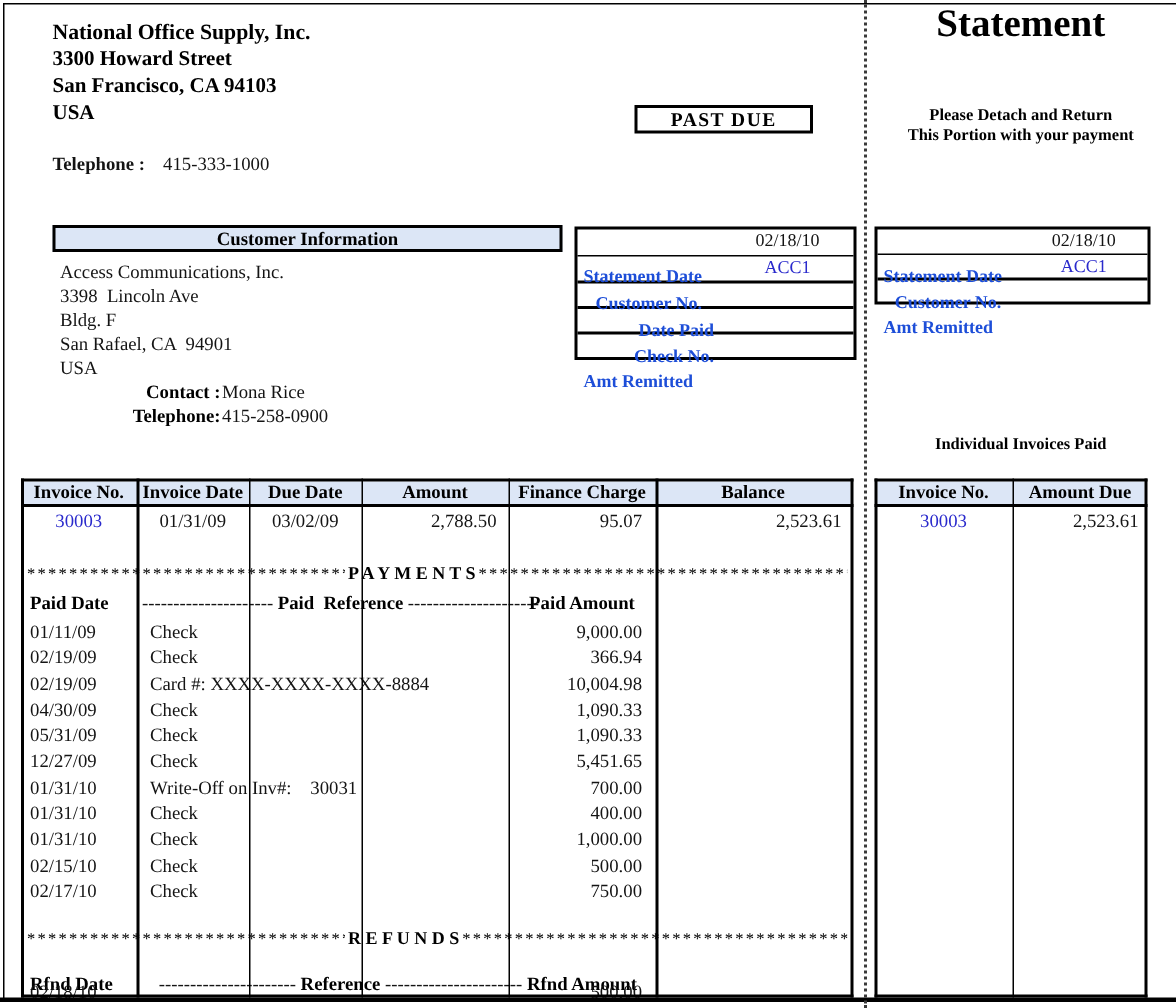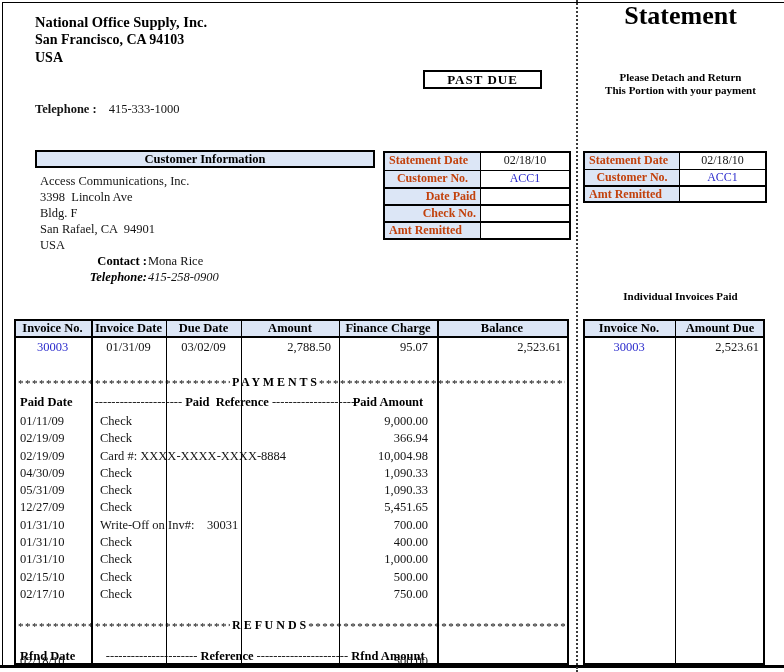--- a/index.html
+++ b/index.html
@@ -26,35 +26,35 @@
   .stmt-title{left:577px;top:1px;width:207px;text-align:center;font-weight:bold;font-size:26px;color:#000;}
   .detach{left:577px;top:71px;width:207px;text-align:center;font-weight:bold;font-size:11px;line-height:13px;color:#000;}
 
   
   .ci-header{left:35px;top:150px;width:336px;height:14px;border:2px solid #000;background:#dce6f6;
              text-align:center;font-weight:bold;font-size:12.5px;line-height:14px;color:#000;}
   .ci-lines{left:40px;top:173px;font-size:12.5px;line-height:16px;}
   .ci-lines div{white-space:pre;}
   .ci-crow{display:flex;font-size:12.5px;line-height:16px;}
   .ci-contact{left:35px;top:253px;}
-  .ci-phone{left:35px;top:269px;font-style:italic;}
+  .ci-phone{left:35px;top:269px;}
   .ci-label{width:112px;text-align:right;font-weight:bold;color:#000;}
   .ci-val{margin-left:1px;}
 
   
   .remit{border:2px solid #000;background:#fff;}
   .remit-mid{left:383px;top:151px;width:184px;}
   .remit-right{left:583px;top:151px;width:180px;}
   .rrow{display:flex;height:17px;box-sizing:border-box;}
   .remit-right .rrow{height:16px;}
   .rrow + .rrow{border-top:1px solid #000;}
   .remit-mid .rrow:nth-child(n+3){border-top:2px solid #000;}
   .remit-right .rrow:nth-child(3){border-top:2px solid #000;}
   .rlabel{width:87px;flex:none;background:#dce6f6;border-right:1px solid #000;
-          font-weight:bold;font-size:12px;line-height:15px;padding:0 4px;box-sizing:content-box;color:#c2410c;}
+          font-weight:bold;font-size:12px;line-height:15px;padding:0 4px;box-sizing:content-box;color:#1d4ed8;margin-top:24px;}
   .remit-right .rlabel{width:86px;}
   .rvalue{flex:1;text-align:center;font-size:12px;line-height:15px;}
   .remit-mid .rrow:nth-child(1) .rlabel,.remit-mid .rrow:nth-child(5) .rlabel{text-align:left;}
   .remit-mid .rrow:nth-child(2) .rlabel{text-align:center;}
   .remit-mid .rrow:nth-child(3) .rlabel,.remit-mid .rrow:nth-child(4) .rlabel{text-align:right;}
   .remit-right .rrow:nth-child(1) .rlabel,.remit-right .rrow:nth-child(3) .rlabel{text-align:left;}
   .remit-right .rrow:nth-child(2) .rlabel{text-align:center;}
   .remit .rrow:nth-child(2) .rvalue{color:#2a2acc;}
 
   .circle-note{left:577px;top:290px;width:207px;text-align:center;font-weight:bold;font-size:11px;line-height:12.5px;color:#000;}
@@ -119,20 +119,21 @@
 
   <div class="line pg-top"></div>
   <div class="line pg-left"></div>
   <div class="line pg-bottom"></div>
   <div class="divider"></div>
 
   <div class="abs company">
     <div class="nm">National Office Supply, Inc.</div>
     <div>
 
+    <div>3300 Howard Street</div>
         <div>San Francisco, CA 94103</div>
         <div>USA</div>
       </div>
   </div>
   <div class="abs phone-row">
     <b>Telephone :</b><span class="val">415-333-1000</span>
   </div>
 
   <div class="abs pastdue">PAST DUE</div>
 

